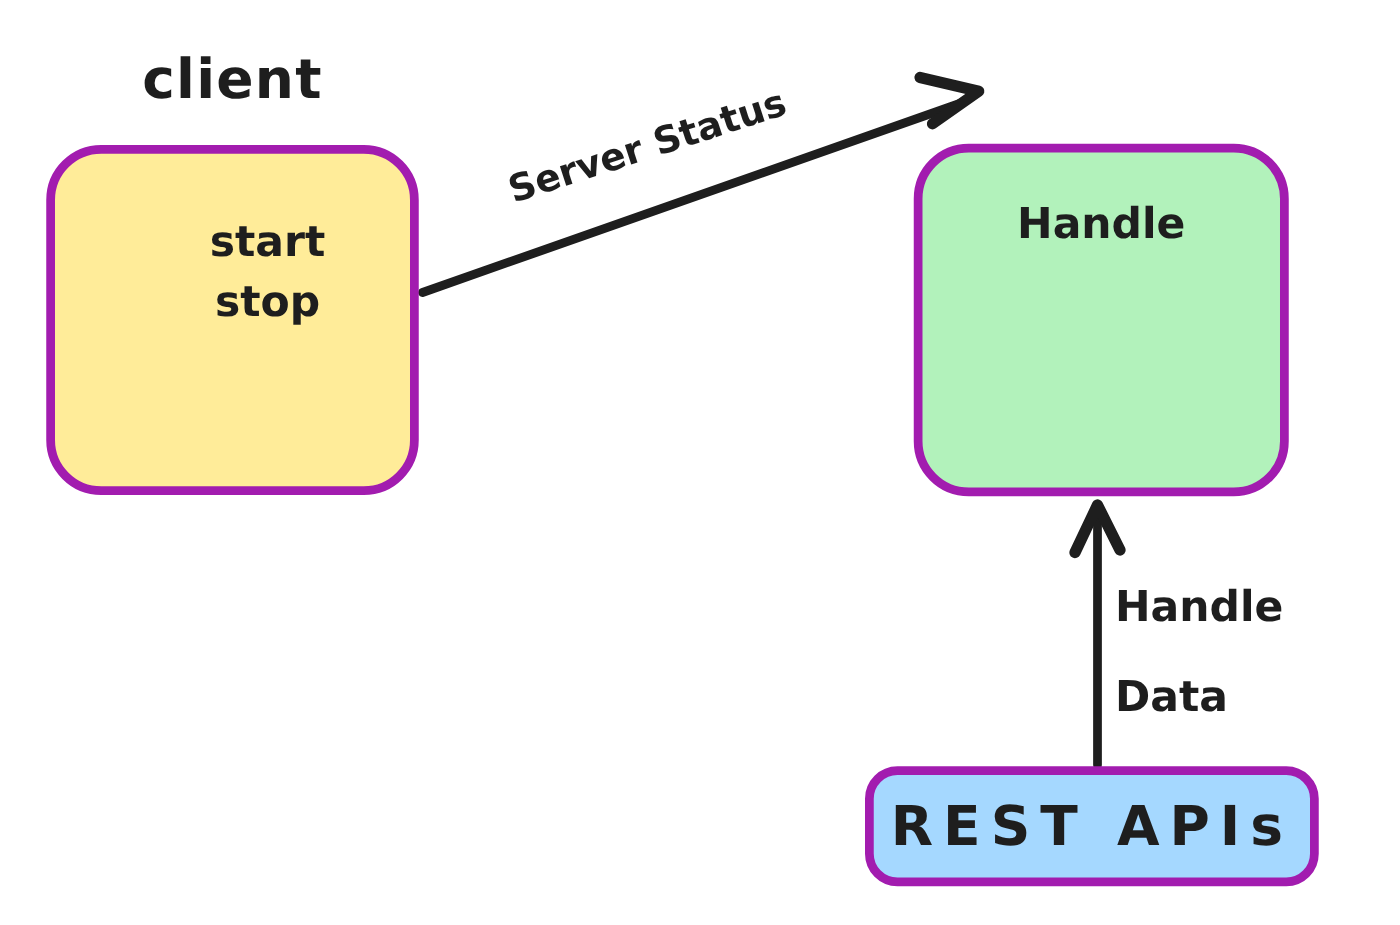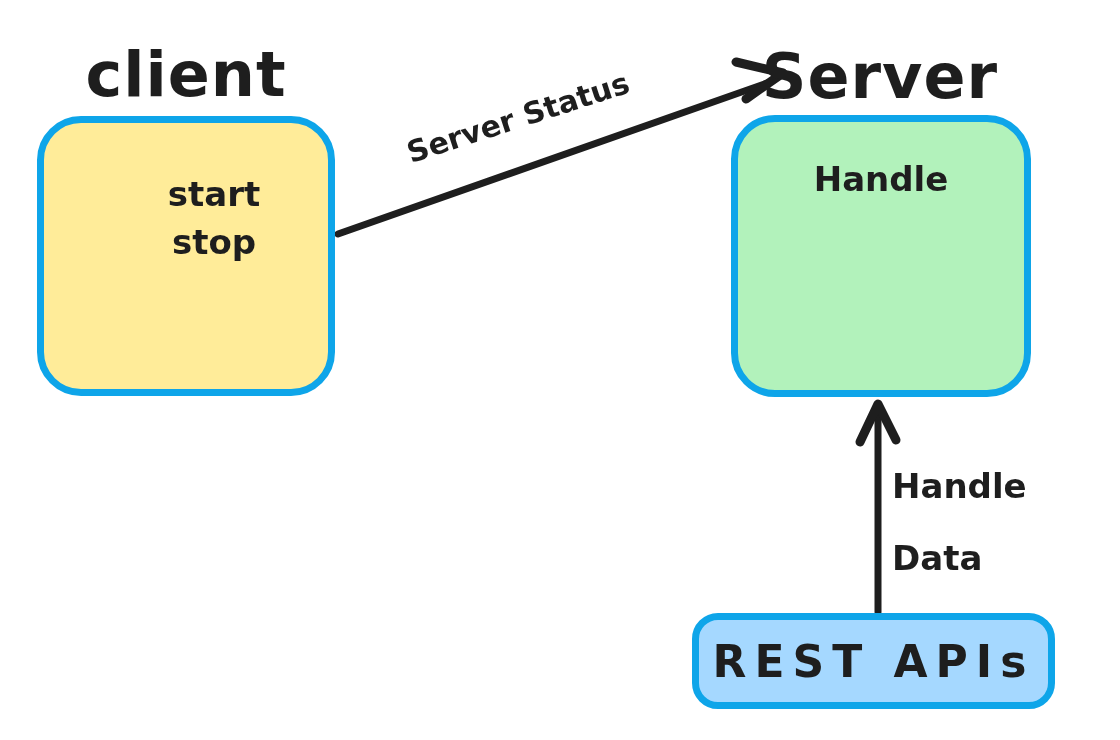--- a/index.html
+++ b/index.html
@@ -12,30 +12,30 @@
     width: 1120px;
     height: 740px;
     background: #ffffff;
     overflow: hidden;
     font-family: "DejaVu Sans", sans-serif;
     color: #1e1e1e;
   }
   .abs { position: absolute; }
 
   .node-title {
-    font-size: 62px;
+    font-size: 44px;
     font-weight: 600;
     text-align: center;
     letter-spacing: 1px;
     white-space: nowrap;
   }
 
   .node-box {
     box-sizing: border-box;
-    border: 7px solid #0ea5e9;
+    border: 7px solid #a21caf;
     border-radius: 44px;
   }
 
   .node-lines {
     font-size: 34px;
     font-weight: 600;
     text-align: center;
     line-height: 47px;
   }
 
@@ -104,21 +104,20 @@
     </g>
   </svg>
 
   <div class="abs node-title client-title">client</div>
   <div class="abs node-box client-box" style="background-color: rgb(255, 236, 153);"></div>
   <div class="abs node-lines client-lines">
     <div>start</div>
     <div>stop</div>
   </div>
 
-  <div class="abs node-title server-title">Server</div>
   <div class="abs node-box server-box" style="background-color: rgb(178, 242, 187);"></div>
   <div class="abs node-lines server-lines">
     <div>Handle</div>
   </div>
 
   <div class="abs node-box rest-box" style="background-color: rgb(165, 216, 255);">
     <span class="rest-label">REST APIs</span>
   </div>
 
   <div class="abs edge-label-diagonal">Server Status</div>

